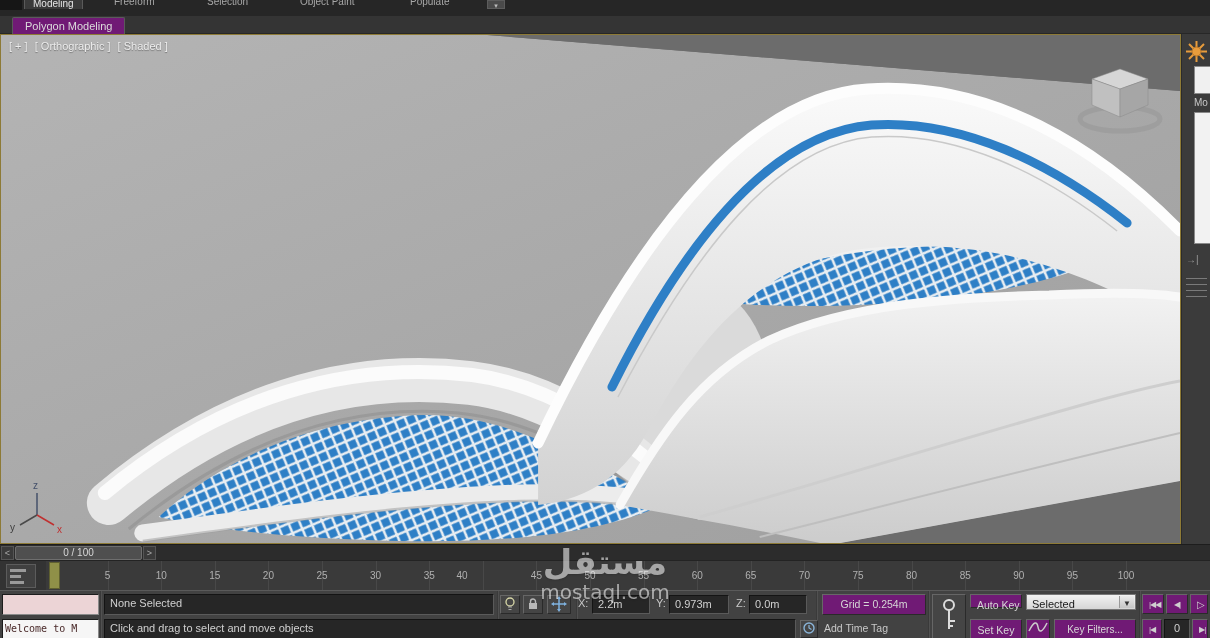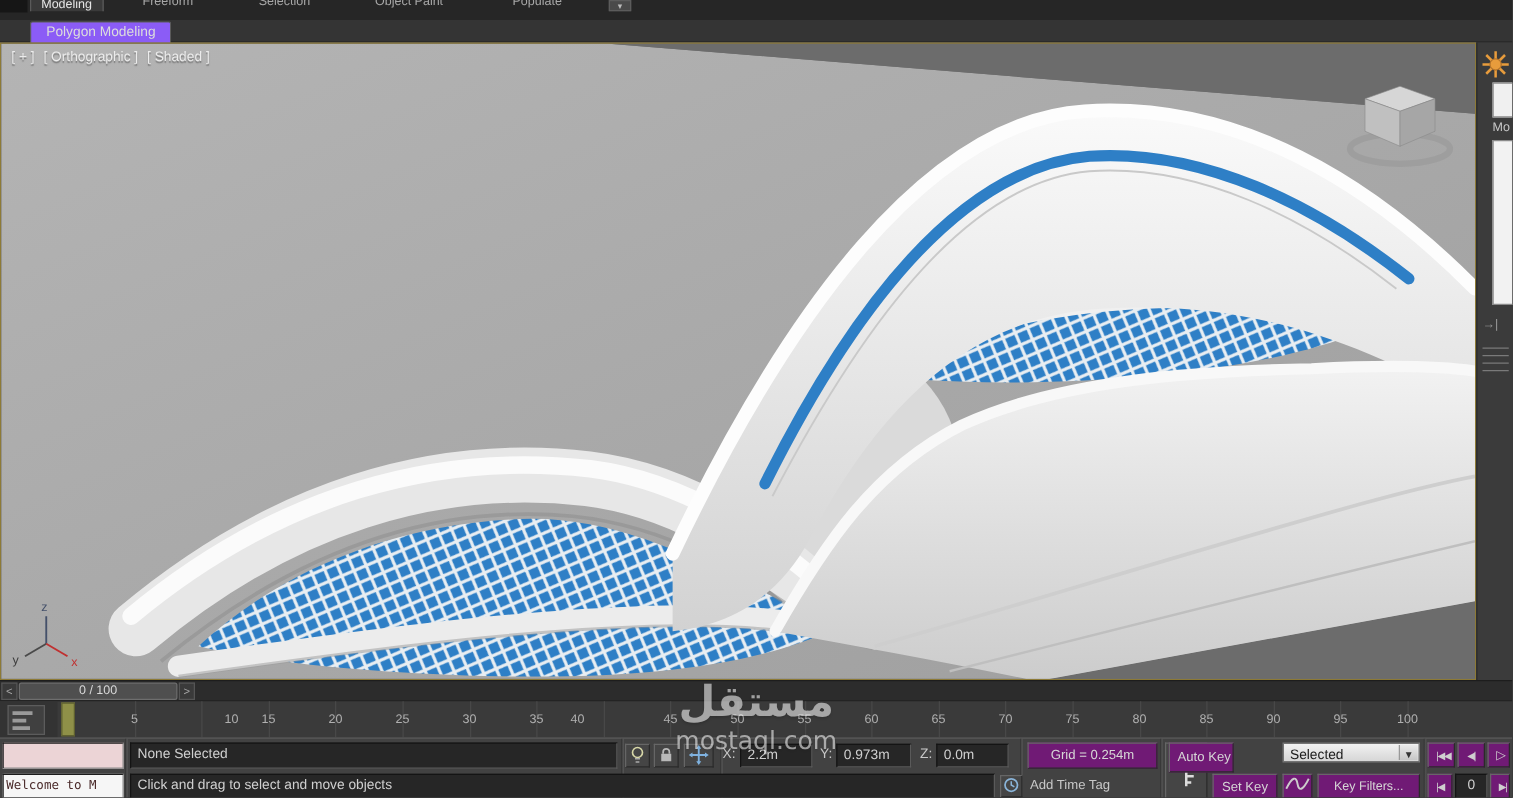--- a/index.html
+++ b/index.html
@@ -11,22 +11,22 @@
   .ribbon-tabs{position:relative;height:16px;background:#262626;overflow:hidden;}
   .corner-box{position:absolute;left:0;top:0;width:22px;height:10px;background:#161616;}
   .rtab{position:absolute;top:-4px;font-size:10px;color:#a8a8a8;white-space:nowrap;}
   .rtab.active{color:#e6e6e6;background:#3a3a3a;border:1px solid #5a5a5a;border-bottom:none;
                padding:0 8px;top:-3px;}
   .ribbon-mini{position:absolute;left:487px;top:0;width:18px;height:9px;background:#4a4a4a;
                color:#bbb;font-size:7px;text-align:center;line-height:9px;border:1px solid #5c5c5c;}
 
   
   .panel-tab-row{height:18px;background:#343434;border-bottom:1px solid #272727;}
-  .panel-tab{display:inline-block;margin-left:24px;height:18px;line-height:17px;padding:0 12px;
-             background:#8b5cf6;border:1px solid #5a5a5a;border-bottom:none;color:#dcdcdc;
+  .panel-tab{display:inline-block;margin-left:12px;height:18px;line-height:17px;padding:0 12px;
+             background:#701a75;border:1px solid #5a5a5a;border-bottom:none;color:#dcdcdc;
              font-size:11px;border-radius:2px 2px 0 0;}
 
   
   .main{display:flex;height:510px;}
   .viewport{position:relative;width:1181px;height:510px;border:1px solid #8d7a36;background:#6f6f6f;}
   .scene{position:absolute;left:0;top:0;width:100%;height:100%;}
   .vp-label{position:absolute;left:8px;top:5px;font-size:11px;color:#ececec;
             text-shadow:0 1px 1px rgba(0,0,0,.35);}
   .vp-label span{margin-right:4px;cursor:pointer;}
   .axis-tripod{position:absolute;left:6px;bottom:8px;}
@@ -225,21 +225,21 @@
         <rect x="2" y="3" width="16" height="3" fill="#9a9a9a"></rect>
         <rect x="2" y="9" width="11" height="3" fill="#9a9a9a"></rect>
         <rect x="2" y="15" width="14" height="3" fill="#9a9a9a"></rect>
       </svg>
     </button>
     <div class="frame-marker"></div>
     <div id="ruler-ticks">
         <div class="tick-line" style="left: 107.6px;"></div>
         <span class="tick-label" style="left: 107.6px;">5</span>
         <div class="tick-line" style="left: 161.2px;"></div>
-        <span class="tick-label" style="left: 161.2px; margin-left: 24px;">10</span>
+        <span class="tick-label" style="left: 161.2px;">10</span>
         <div class="tick-line" style="left: 214.8px;"></div>
         <span class="tick-label" style="left: 214.8px;">15</span>
         <div class="tick-line" style="left: 268.4px;"></div>
         <span class="tick-label" style="left: 268.4px;">20</span>
         <div class="tick-line" style="left: 322px;"></div>
         <span class="tick-label" style="left: 322px;">25</span>
         <div class="tick-line" style="left: 375.6px;"></div>
         <span class="tick-label" style="left: 375.6px;">30</span>
         <div class="tick-line" style="left: 429.2px;"></div>
         <span class="tick-label" style="left: 429.2px;">35</span>
@@ -315,21 +315,21 @@
 
     <button class="icon-btn" style="left:932px;top:3px;width:34px;height:46px">
       <svg width="22" height="38">
         <circle cx="11" cy="8" r="5" fill="none" stroke="#dcdcdc" stroke-width="2"></circle>
         <line x1="11" y1="13" x2="11" y2="32" stroke="#dcdcdc" stroke-width="2"></line>
         <line x1="11" y1="24" x2="17" y2="24" stroke="#dcdcdc" stroke-width="2"></line>
         <line x1="11" y1="29" x2="15" y2="29" stroke="#dcdcdc" stroke-width="2"></line>
       </svg>
     </button>
 
-    <button class="sbtn" style="left:935px;top:3px;width:52px;height:24px">Auto Key</button>
+    <button class="sbtn" style="left:970px;top:3px;width:52px;height:14px">Auto Key</button>
     <button class="sbtn" style="left:970px;top:28px;width:52px;height:21px">Set Key</button>
 
     <div class="combo">
       <span>Selected</span>
       <span class="combo-arrow">▼</span>
     </div>
 
     <button class="sbtn" style="left:1026px;top:28px;width:24px;height:20px;padding:0">
       <svg width="20" height="14">
         <path d="M1,11 C6,1 9,1 10,7 C11,13 14,13 19,3" fill="none" stroke="#cccccc" stroke-width="1.5"></path>

